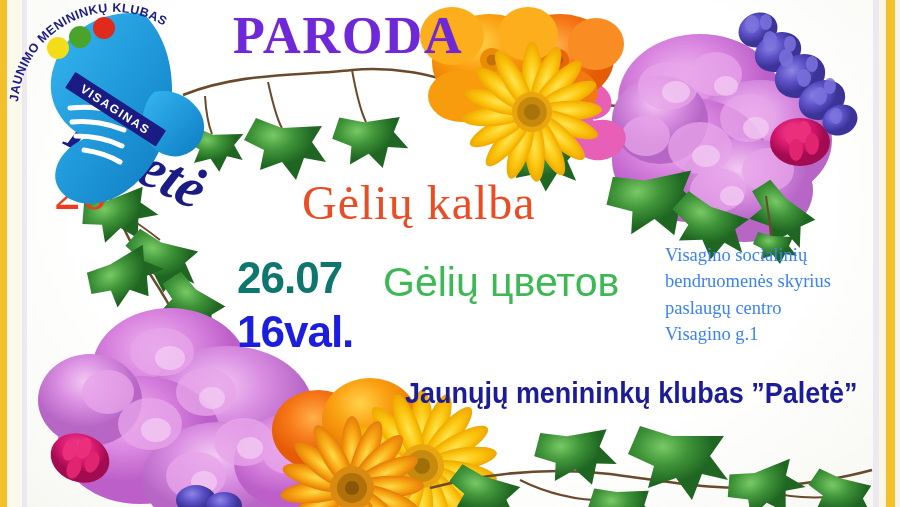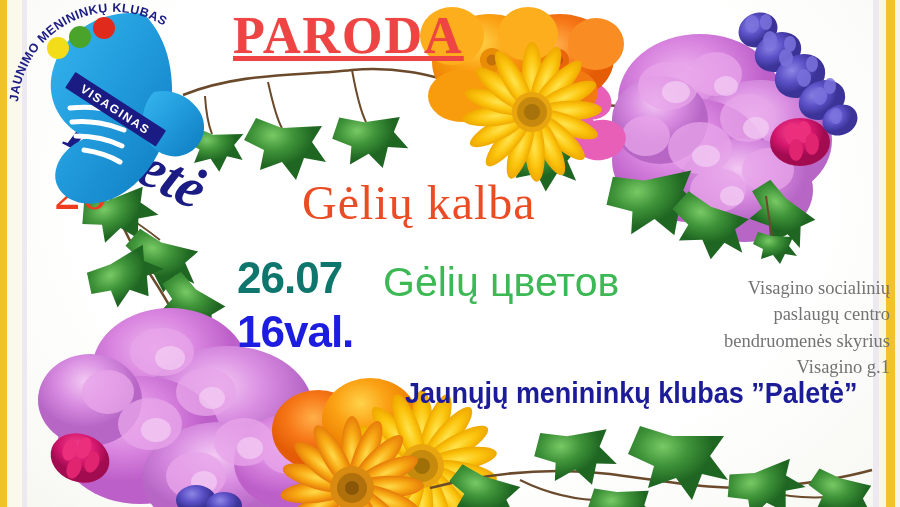--- a/index.html
+++ b/index.html
@@ -28,24 +28,23 @@
   .page-shadow{
     position:absolute;left:27px;top:0;width:846px;height:507px;
     background:radial-gradient(ellipse at 50% 40%, #ffffff 0%, #ffffff 62%, #f7f7f2 100%);
   }
 
   
   #title-paroda{
     position:absolute;left:233px;top:6px;
     font-family:"Liberation Serif", serif;
     font-weight:bold;font-size:52px;letter-spacing:2px;
-    color:#ef4444;
+    color:#6d28d9;
     text-shadow:0 0 1px rgba(180,0,0,.4);
     z-index:40;
-    text-decoration:underline;
   }
   #year-20{
     position:absolute;left:54px;top:160px;
     font-family:"Liberation Serif", serif;
     font-size:54px;color:#ef3b1e;
     z-index:40;
   }
   #subtitle-lt{
     position:absolute;left:302px;top:175px;
     font-family:"Liberation Serif", serif;
@@ -65,23 +64,22 @@
   }
   #date-time{
     position:absolute;left:237px;top:307px;
     font-weight:bold;font-size:44px;color:#1d1de0;
     letter-spacing:-1px;z-index:40;
   }
   #venue{
     position:absolute;left:665px;top:242px;width:225px;
     font-family:"Liberation Serif", serif;
     font-size:18.5px;line-height:1.42;
-    color:#737373;text-align:right;
-    z-index:40;
-    margin-top:33px;
+    color:#3b82f6;text-align:left;
+    z-index:40;
   }
   #venue div{white-space:nowrap}
   #club-line{
     position:absolute;left:405px;top:377px;
     font-size:29px;color:#1c1c99;
     font-weight:600;
     transform:scaleX(.93);transform-origin:left center;
     z-index:40;
   }
 
@@ -472,20 +470,20 @@
   <div id="subtitle-lt">Gėlių kalba</div>
 
   <div id="date-day">26.07</div>
 
   <div id="subtitle-ru">Gėlių цветов</div>
 
   <div id="date-time">16val.</div>
 
   <div id="venue">
     <div>Visagino socialinių</div>
+    <div>bendruomenės skyrius</div>
     <div>paslaugų centro</div>
-    <div>bendruomenės skyrius</div>
     <div>Visagino g.1</div>
   </div>
 
   <div id="club-line">Jaunųjų menininkų klubas ”Paletė”</div>
 
 </div>
 
 </body></html>

